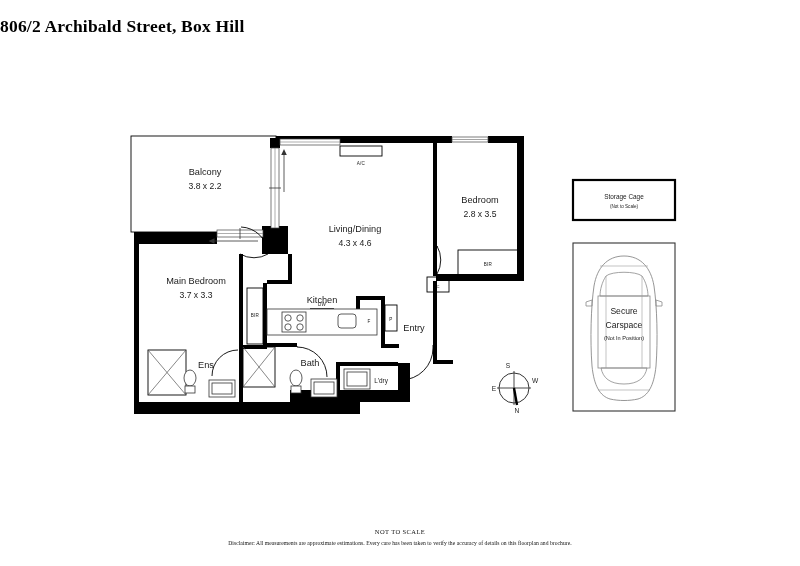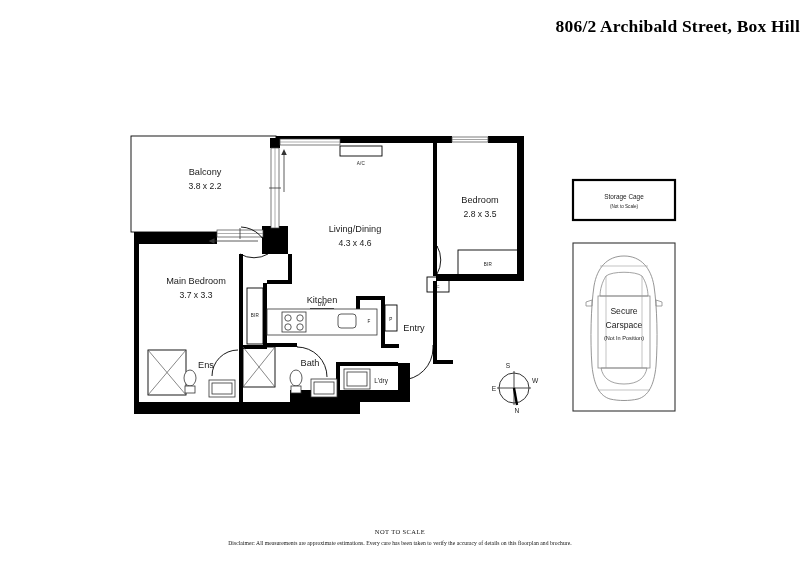--- a/index.html
+++ b/index.html
@@ -19,21 +19,21 @@
     position: absolute;
     inset: 0;
     width: 800px;
     height: 566px;
   }
   #title {
     position: absolute;
     top: 16px;
     left: 0;
     width: 800px;
-    text-align: right;
+    text-align: left;
     font-family: "Liberation Serif", serif;
     font-weight: bold;
     font-size: 17.5px;
     letter-spacing: 0.2px;
     color: #000;
   }
   #plan-svg {
     position: absolute;
     top: 0;
     left: 0;

